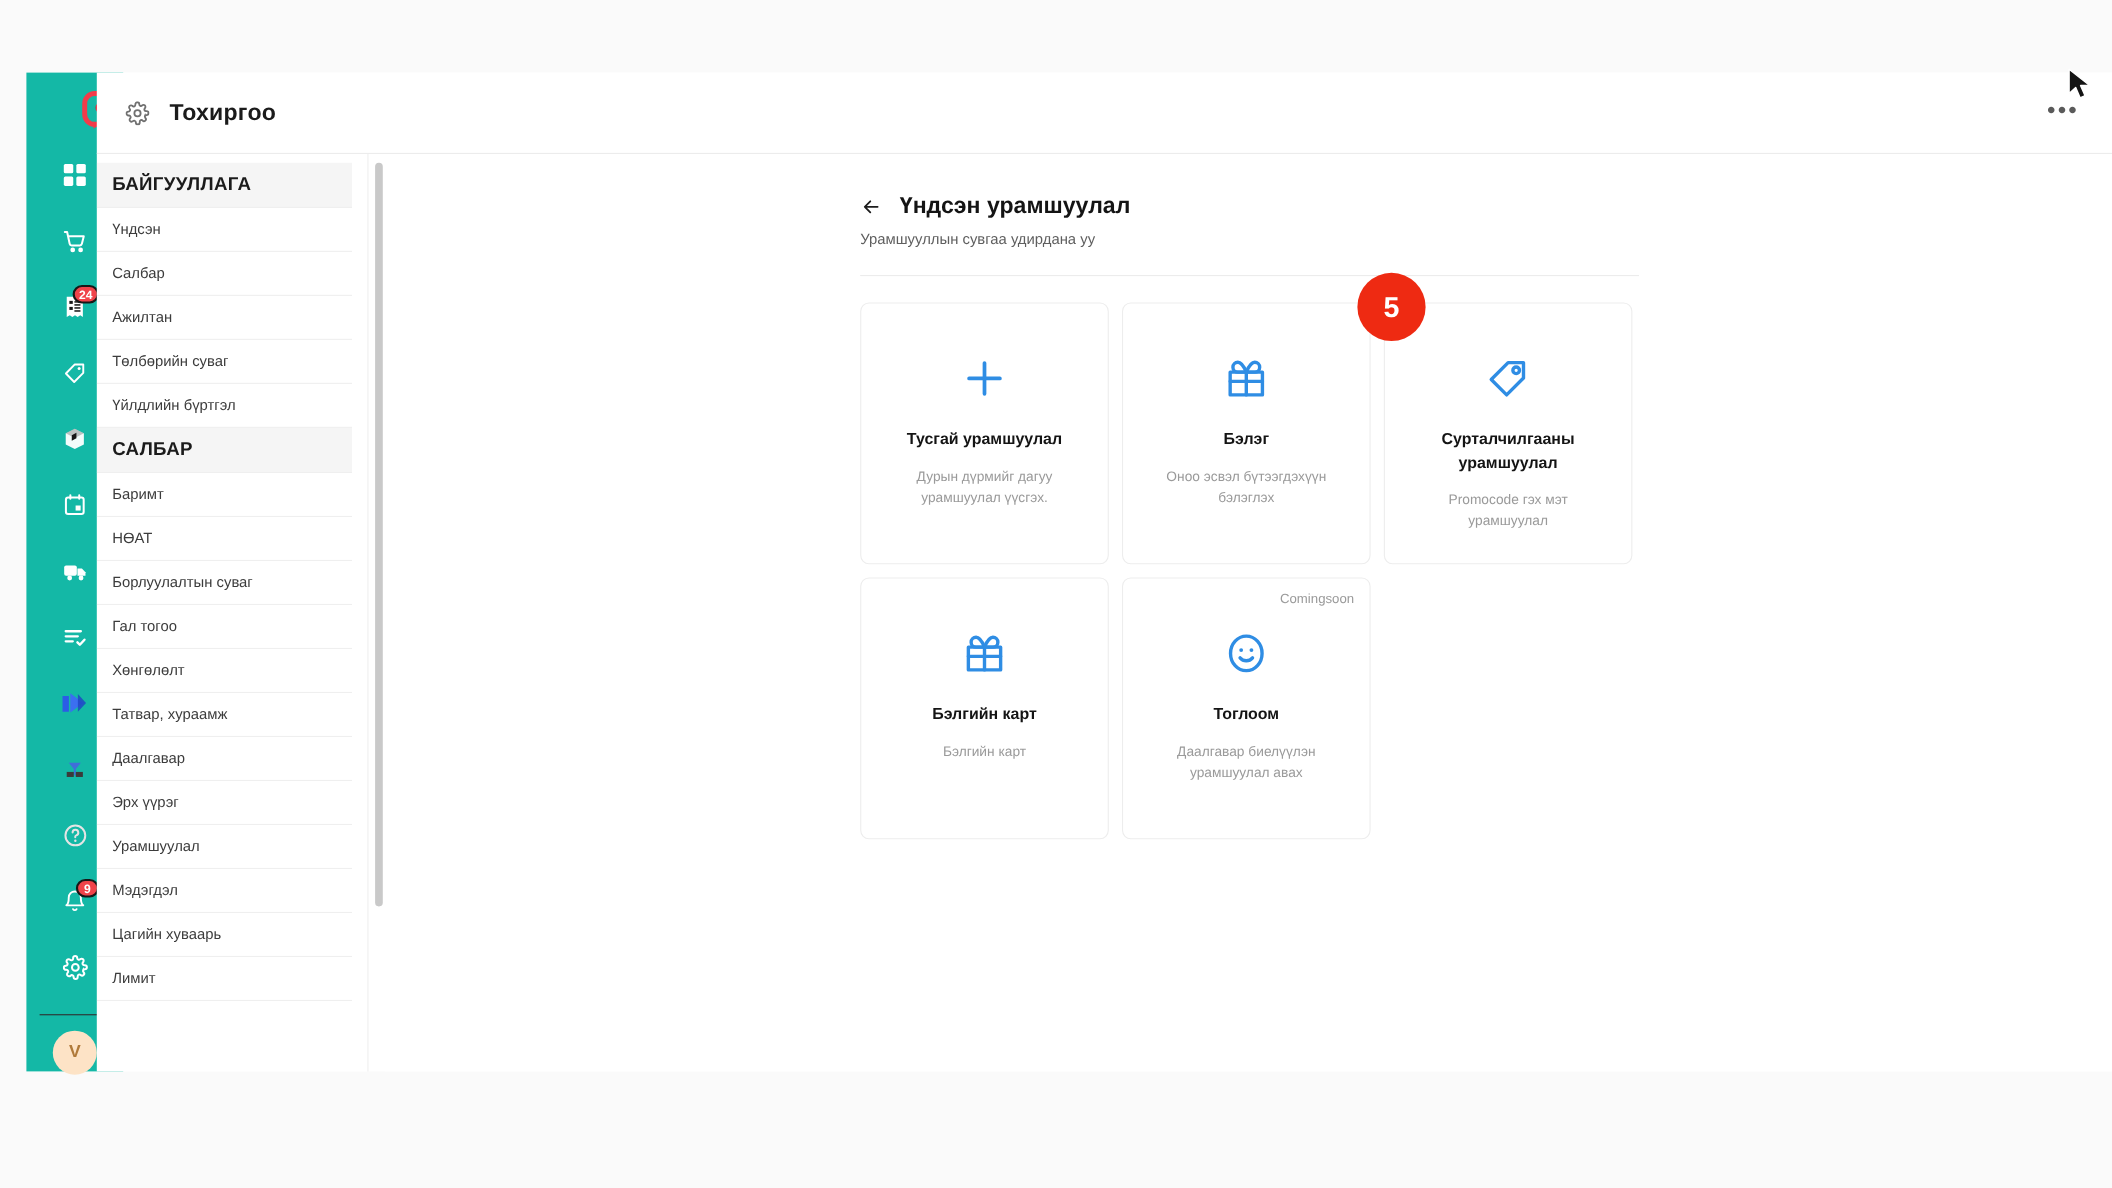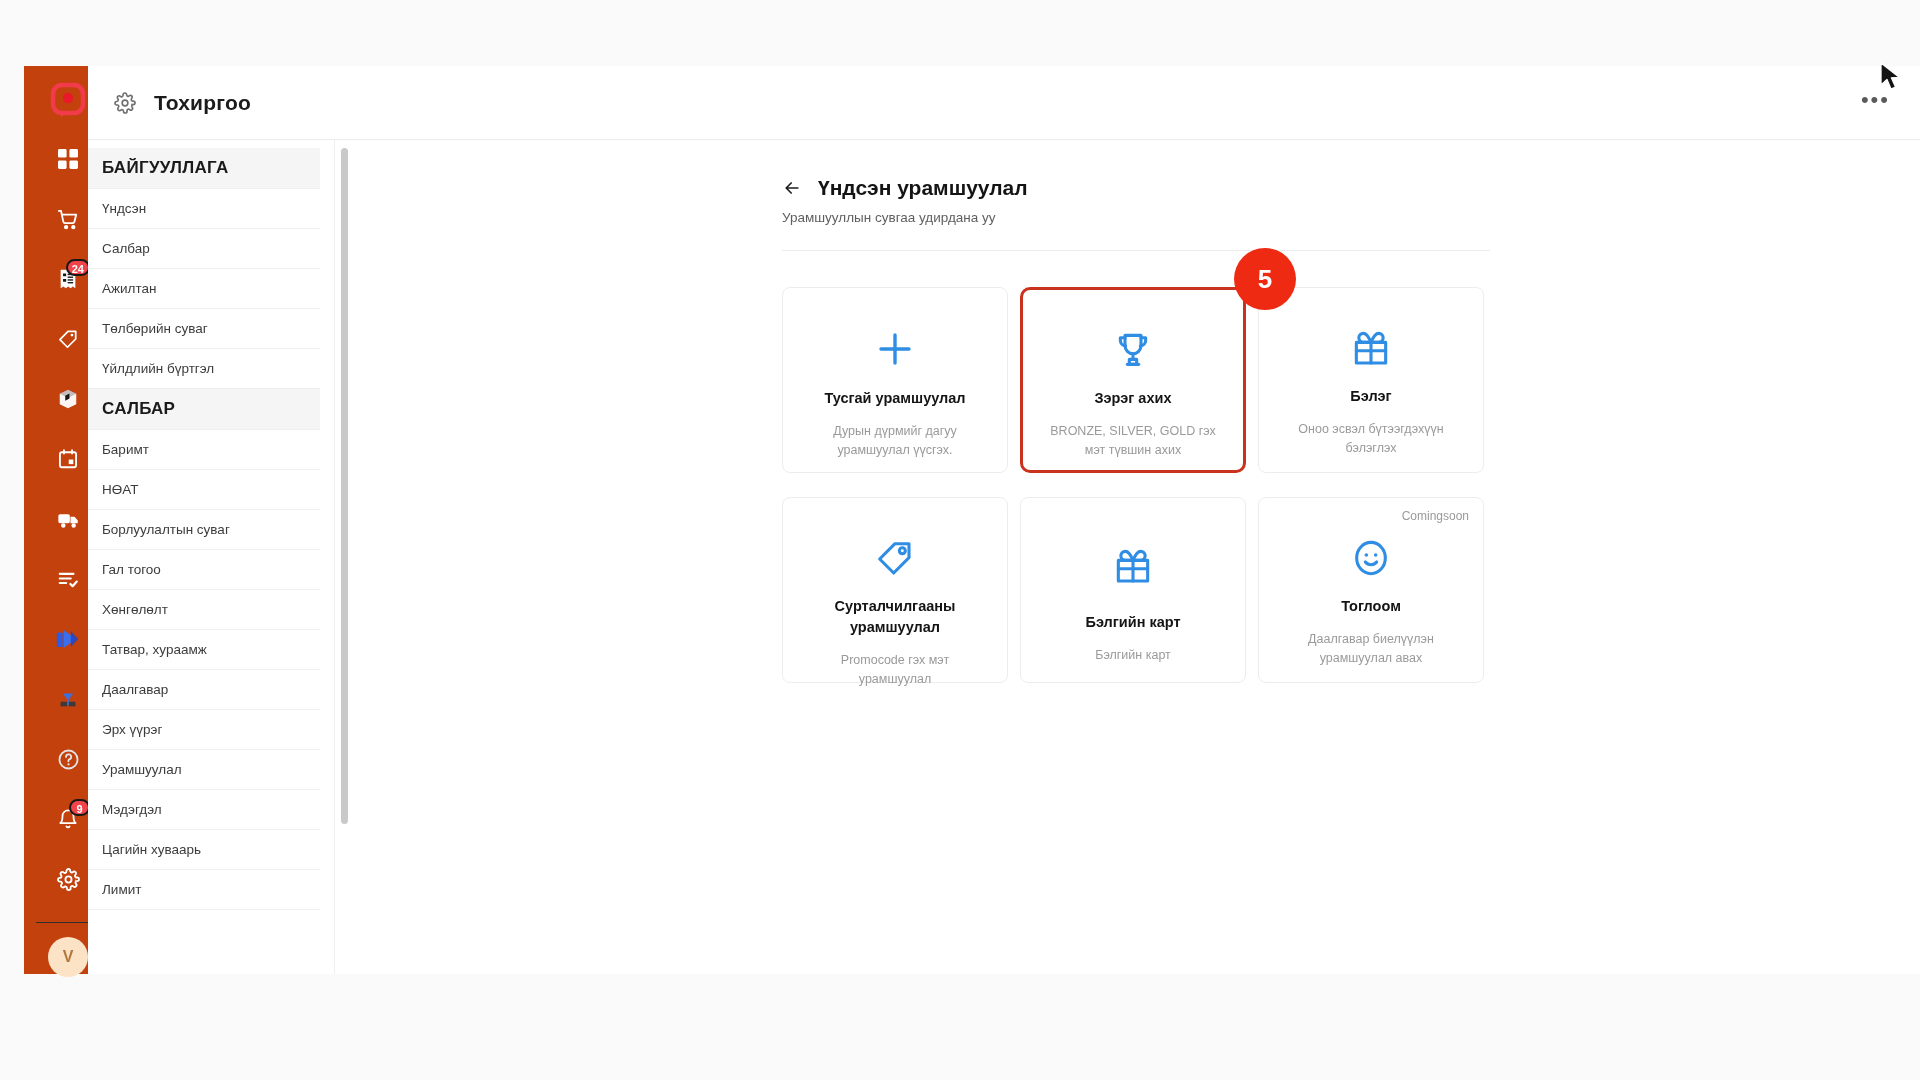--- a/index.html
+++ b/index.html
@@ -28,22 +28,22 @@
   }
   .page-bottom-band {
     position: absolute; left: 0; top: 974px; width: 1920px; height: 106px;
     background: #fafafa;
   }
 
   
   .rail {
     position: absolute; left: 24px; top: 66px;
     width: 88px; height: 908px;
-    background: #c2410c;
-    display: flex; flex-direction: column; align-items: center;
+    background: #14b8a6;
+    display: flex; flex-direction: column; align-items: flex-end;
   }
   .rail-logo {
     margin-top: 16px; width: 40px; height: 40px;
     display: flex; align-items: center; justify-content: center;
   }
   .rail-items {
     margin-top: 18px;
     display: flex; flex-direction: column; align-items: center;
     flex: 1;
     width: 100%;
@@ -172,28 +172,27 @@
     position: relative;
     margin: 24px 0 0 432px;
     width: 708px;
     display: grid;
     grid-template-columns: repeat(3, 226px);
     column-gap: 12px;
     row-gap: 12px;
   }
   .card {
     position: relative;
-    height: 186px;
+    height: 238px;
     background: #ffffff;
     border: 1px solid #ededed;
     border-radius: 8px;
     display: flex; flex-direction: column; align-items: center;
     padding: 40px 18px 16px 18px;
     cursor: pointer;
-    margin-top: 12px;
   }
   .card.highlight {
     border: 3px solid #c9321c;
     border-radius: 10px;
   }
   .card-icon {
     height: 56px;
     display: flex; align-items: center; justify-content: center;
     color: #2f8de4;
   }
@@ -454,34 +453,20 @@
     <div class="grid" id="card-grid">
       <div class="step-marker">5</div>
     <div class="card">
           <div class="card-icon">
             <svg width="42" height="42" viewBox="0 0 42 42" fill="none" stroke="#2f8de4" stroke-width="3.4" stroke-linecap="round">
               <path d="M21 7v28M7 21h28"></path>
             </svg>
           </div>
           <div class="card-title">Тусгай урамшуулал</div>
           <div class="card-desc">Дурын дүрмийг дагуу урамшуулал үүсгэх.</div>
-        </div>
-        <div class="card highlight">
-          <div class="card-icon">
-            <svg width="40" height="40" viewBox="0 0 24 24" fill="none" stroke="#2f8de4" stroke-width="1.85" stroke-linecap="round" stroke-linejoin="round">
-              <path d="M7.2 3.2h9.6v6.2a4.8 4.8 0 0 1-9.6 0z"></path>
-              <path d="M7.2 4.6H4.4v1.6a3.4 3.4 0 0 0 3.2 3.4"></path>
-              <path d="M16.8 4.6h2.8v1.6a3.4 3.4 0 0 1-3.2 3.4"></path>
-              <path d="M12 14.2v3.4"></path>
-              <path d="M8.6 20.6h6.8"></path>
-              <path d="M9.8 17.6h4.4v3H9.8z"></path>
-            </svg>
-          </div>
-          <div class="card-title">Зэрэг ахих</div>
-          <div class="card-desc">BRONZE, SILVER, GOLD гэх мэт түвшин ахих</div>
         </div>
         <div class="card">
           <div class="card-icon">
             <svg width="40" height="40" viewBox="0 0 24 24" fill="none" stroke="#2f8de4" stroke-width="1.85" stroke-linecap="round" stroke-linejoin="round">
               <rect x="3.2" y="8.6" width="17.6" height="12.4"></rect>
               <path d="M3.2 13.6h17.6M12 8.6V21"></path>
               <path d="M12 8.6S9.8 3.2 7.4 3.2a2.4 2.4 0 0 0 0 5.4z"></path>
               <path d="M12 8.6s2.2-5.4 4.6-5.4a2.4 2.4 0 0 1 0 5.4z"></path>
             </svg>
           </div>

